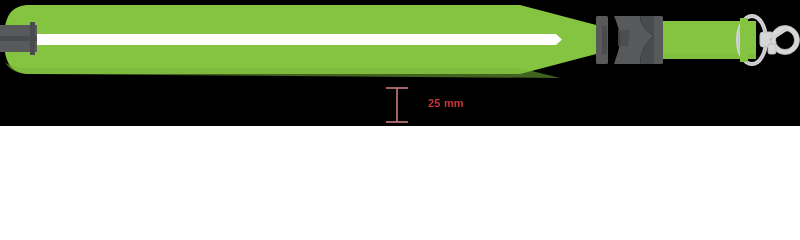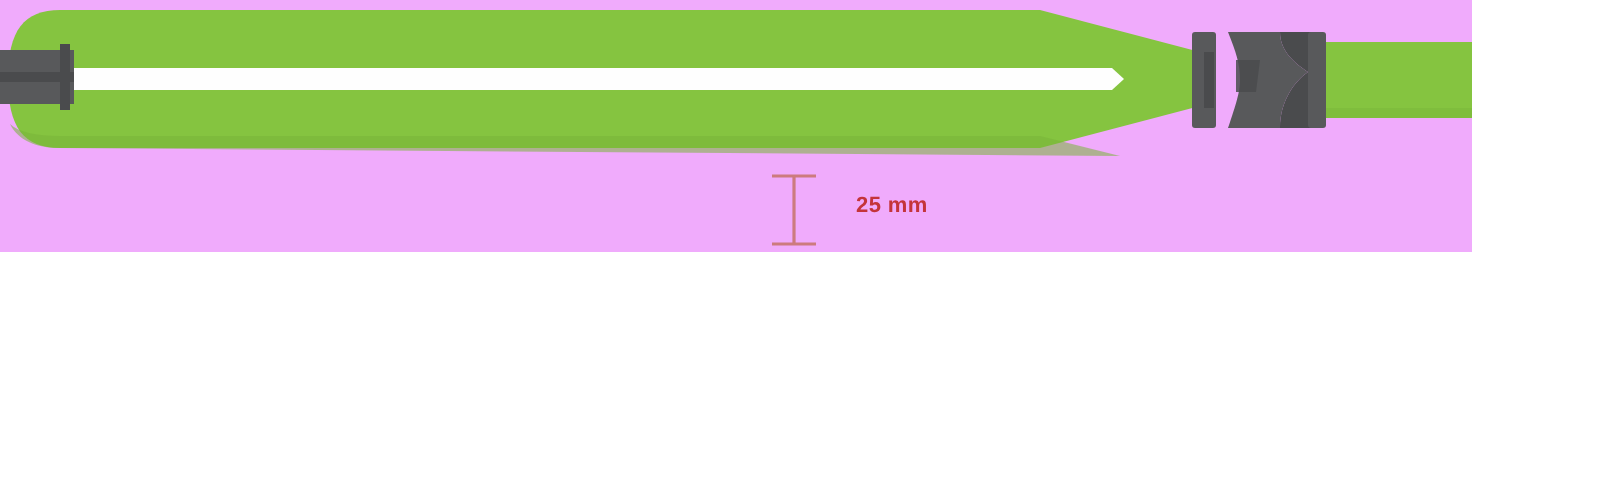--- a/index.html
+++ b/index.html
@@ -6,23 +6,23 @@
   html, body {
     margin: 0;
     padding: 0;
     background: #ffffff;
   }
   body {
     font-family: "Liberation Sans", sans-serif;
   }
   #stage {
     position: relative;
-    width: 736px;
+    width: 800px;
     height: 126px;
-    background: #f0abfc;
+    background: #000000;
     overflow: hidden;
   }
   #artboard {
     position: absolute;
     left: 0;
     top: 0;
     width: 800px;
     height: 126px;
     display: block;
   }

